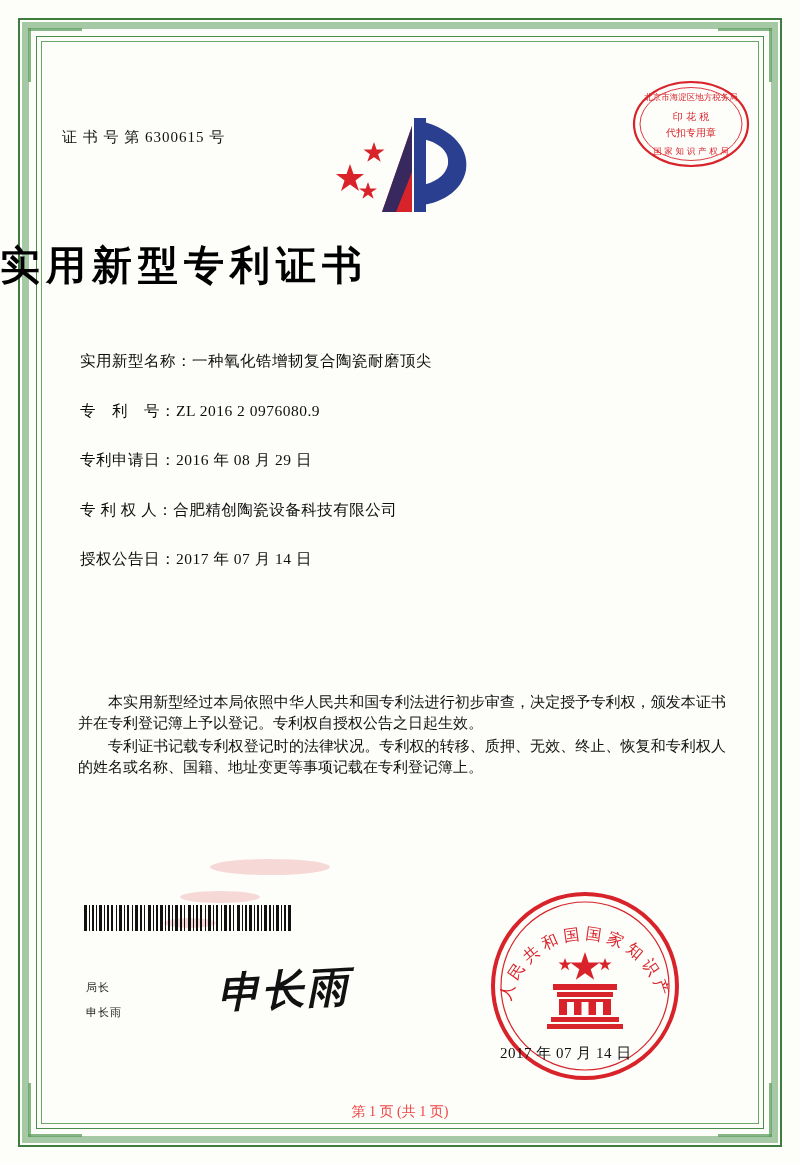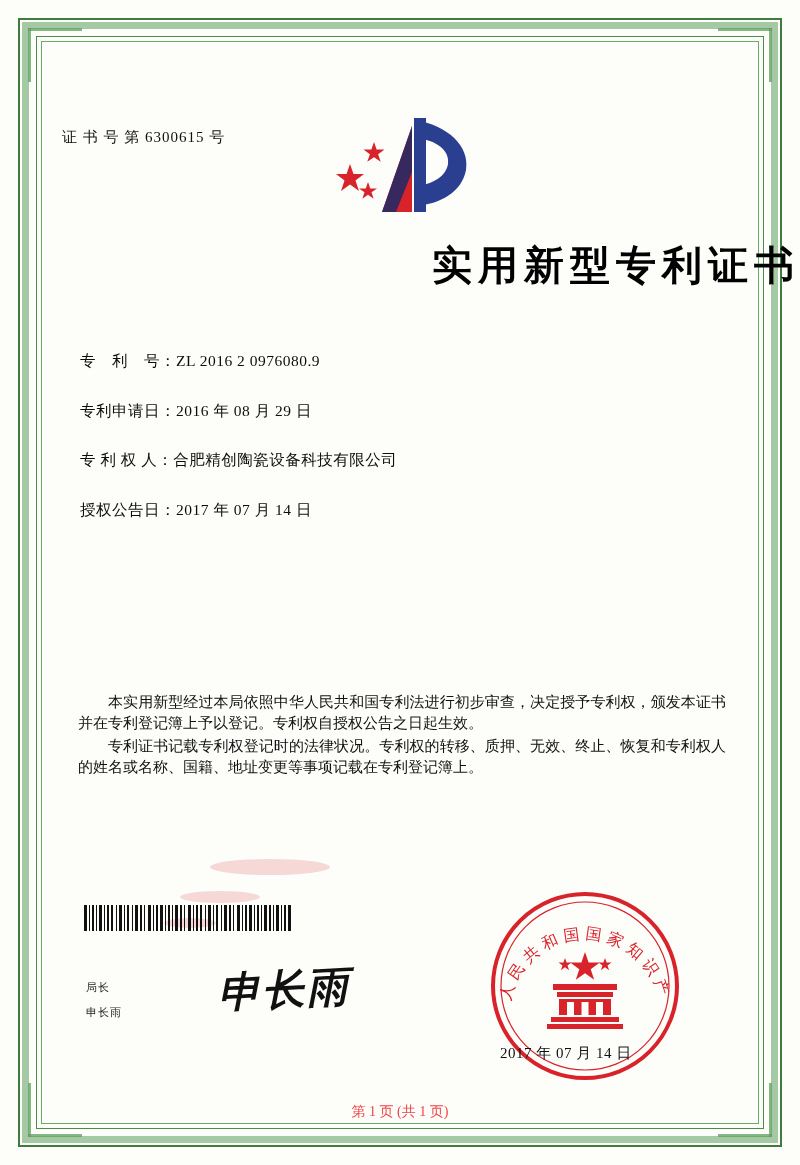--- a/index.html
+++ b/index.html
@@ -104,27 +104,26 @@
     right: 48px;
     top: 78px;
     width: 122px;
     height: 92px;
   }
 
   .title {
     position: absolute;
     left: 0; right: 0;
     top: 238px;
-    text-align: right;
+    text-align: left;
     font-size: 40px;
     font-weight: bold;
     letter-spacing: 6px;
     color: #000;
     font-family: "DejaVu Serif", "Liberation Serif", serif;
-    padding-left: 44px;
   }
 
   
   .fields {
     position: absolute;
     left: 80px;
     top: 352px;
     width: 640px;
   }
   .field-row {
@@ -258,24 +257,37 @@
 
       <path d="M86 8 C118 14 140 34 136 58 C132 80 110 92 86 94 L86 74 C104 72 116 64 118 52 C120 38 106 28 86 26 Z" fill="#2b3f91"></path>
 
       <path d="M84 6 L96 6 L96 100 L84 100 Z" fill="#2b3f91"></path>
 
       <path d="M82 14 L82 100 L52 100 Z" fill="#d8232a"></path>
       <path d="M82 14 L82 60 L66 100 L52 100 Z" fill="#1b2a66" opacity="0.85"></path>
     </svg>
   </div>
 
+  <div class="tax-seal">
+    <svg width="122" height="92" viewBox="0 0 122 92">
+      <ellipse cx="61" cy="46" rx="57" ry="42" fill="none" stroke="#d8232a" stroke-width="2.2"></ellipse>
+      <ellipse cx="61" cy="46" rx="51" ry="36.5" fill="none" stroke="#d8232a" stroke-width="0.9"></ellipse>
+      <text x="61" y="22" text-anchor="middle" font-family="DejaVu Sans, sans-serif" font-size="8.5" fill="#d8232a">北京市海淀区地方税务局</text>
+      <text x="61" y="42" text-anchor="middle" font-family="DejaVu Sans, sans-serif" font-size="10" fill="#d8232a">印 花 税</text>
+      <text x="61" y="58" text-anchor="middle" font-family="DejaVu Sans, sans-serif" font-size="10" fill="#d8232a">代扣专用章</text>
+      <text x="61" y="76" text-anchor="middle" font-family="DejaVu Sans, sans-serif" font-size="8.5" fill="#d8232a">国 家 知 识 产 权 局</text>
+    </svg>
+  </div>
 
   <div class="title">实用新型专利证书</div>
 
   <div class="fields">
+    <div class="field-row">
+      <span class="field-label">实用新型名称：</span><span class="field-value">一种氧化锆增韧复合陶瓷耐磨顶尖</span>
+    </div>
     <div class="field-row">
       <span class="field-label">专　利　号：</span><span class="field-value">ZL 2016 2 0976080.9</span>
     </div>
     <div class="field-row">
       <span class="field-label">专利申请日：</span><span class="field-value">2016 年 08 月 29 日</span>
     </div>
     <div class="field-row">
       <span class="field-label">专 利 权 人：</span><span class="field-value">合肥精创陶瓷设备科技有限公司</span>
     </div>
     <div class="field-row">

